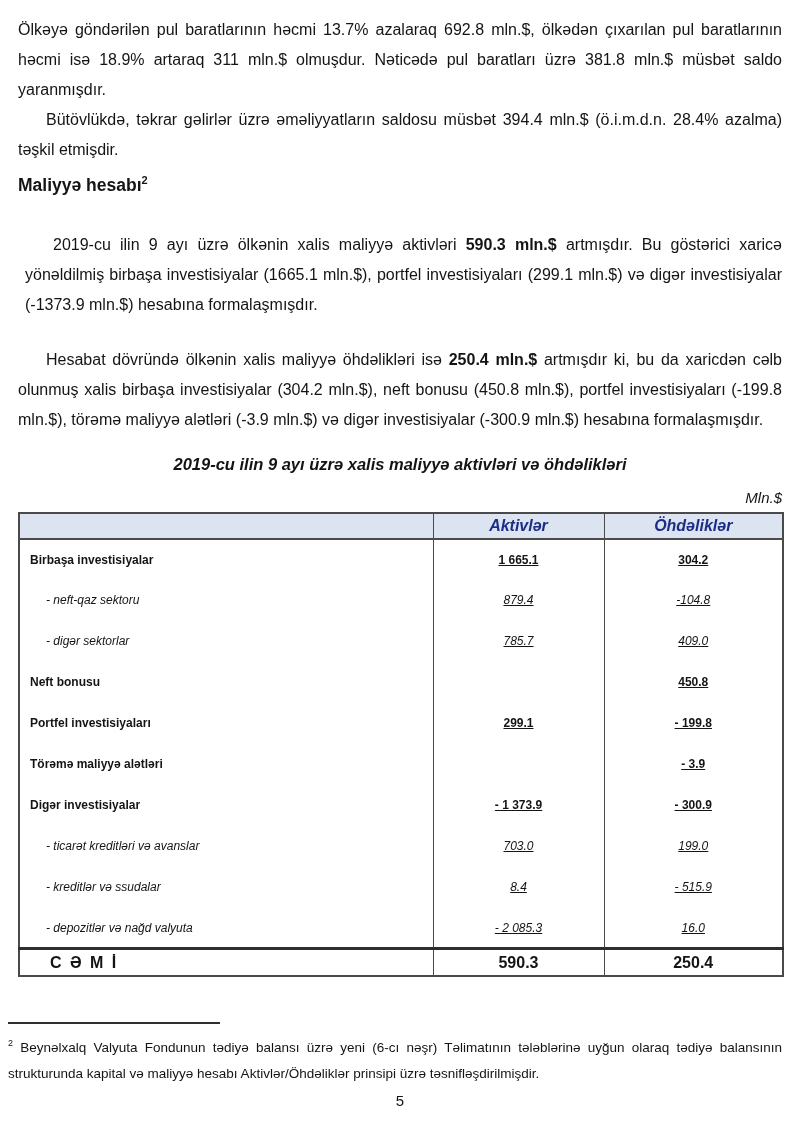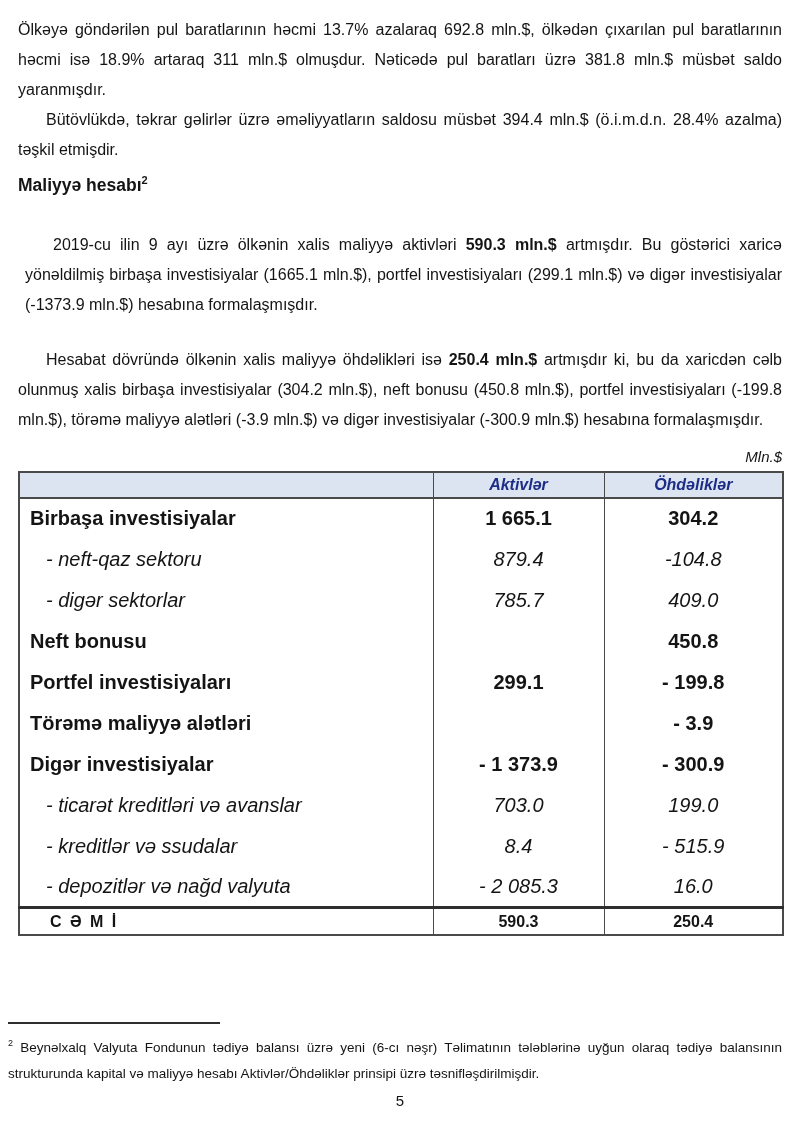--- a/index.html
+++ b/index.html
@@ -69,26 +69,26 @@
   table.fin thead th {
     height: 26px;
     background: var(--table-header-bg);
     color: var(--table-header-text);
     font-weight: bold;
     font-style: italic;
     font-size: 16px;
     text-align: center;
     border-bottom: 2px solid var(--table-border);
   }
-  table.fin tbody td { height: 41px; font-size: 20px; }
+  table.fin tbody td { height: 41px; font-size: 12px; }
   table.fin tbody td.label { text-align: left; padding-left: 10px; }
   table.fin tbody tr.main td { font-weight: bold; }
   table.fin tbody tr.sub td { font-style: italic; }
   table.fin tbody tr.sub td.label { padding-left: 26px; }
-  table.fin tbody td.num { text-align: center; }
+  table.fin tbody td.num { text-align: center; text-decoration: underline; }
   table.fin tfoot td {
     height: 27px;
     font-weight: bold;
     font-size: 16px;
     border-top: 3px solid #2e2e2e;
   }
   table.fin tfoot td.label { text-align: left; padding-left: 30px; letter-spacing: 2px; }
   table.fin tfoot td.num { text-align: center; }
   .footnote-block { position: absolute; left: 8px; right: 18px; top: 1022px; }
   .footnote-sep {
@@ -118,20 +118,21 @@
   <p class="para"><span>Ölkəyə göndərilən pul baratlarının həcmi 13.7% azalaraq 692.8 mln.$, ölkədən çıxarılan pul baratlarının həcmi isə 18.9% artaraq 311 mln.$ olmuşdur. Nəticədə pul baratları üzrə 381.8 mln.$ müsbət saldo yaranmışdır.</span></p>
 
   <p class="para indent"><span>Bütövlükdə, təkrar gəlirlər üzrə əməliyyatların saldosu müsbət 394.4 mln.$ (ö.i.m.d.n. 28.4% azalma) təşkil etmişdir.</span></p>
 
   <h2 class="heading"><span>Maliyyə hesabı</span><sup>2</sup></h2>
 
   <p class="para indent spacer-30"><span>2019-cu ilin 9 ayı üzrə ölkənin xalis maliyyə aktivləri </span><span style="font-weight: bold;">590.3 mln.$</span><span> artmışdır. Bu göstərici xaricə yönəldilmiş birbaşa investisiyalar (1665.1 mln.$), portfel investisiyaları (299.1 mln.$) və digər investisiyalar (-1373.9 mln.$) hesabına formalaşmışdır.</span></p>
 
   <p class="para indent spacer-25"><span>Hesabat dövründə ölkənin xalis maliyyə öhdəlikləri isə </span><span style="font-weight: bold;">250.4 mln.$</span><span> artmışdır ki, bu da xaricdən cəlb olunmuş xalis birbaşa investisiyalar (304.2 mln.$), neft bonusu (450.8 mln.$), portfel investisiyaları (-199.8 mln.$), törəmə maliyyə alətləri (-3.9 mln.$) və digər investisiyalar (-300.9 mln.$) hesabına formalaşmışdır.</span></p>
 
+  <div class="table-title">2019-cu ilin 9 ayı üzrə xalis maliyyə aktivləri və öhdəlikləri</div>
 
   <div class="unit-label">Mln.$</div>
 
   <table class="fin">
     <colgroup>
       <col style="width:414px">
       <col style="width:171px">
       <col style="width:179px">
     </colgroup>
     <thead>

